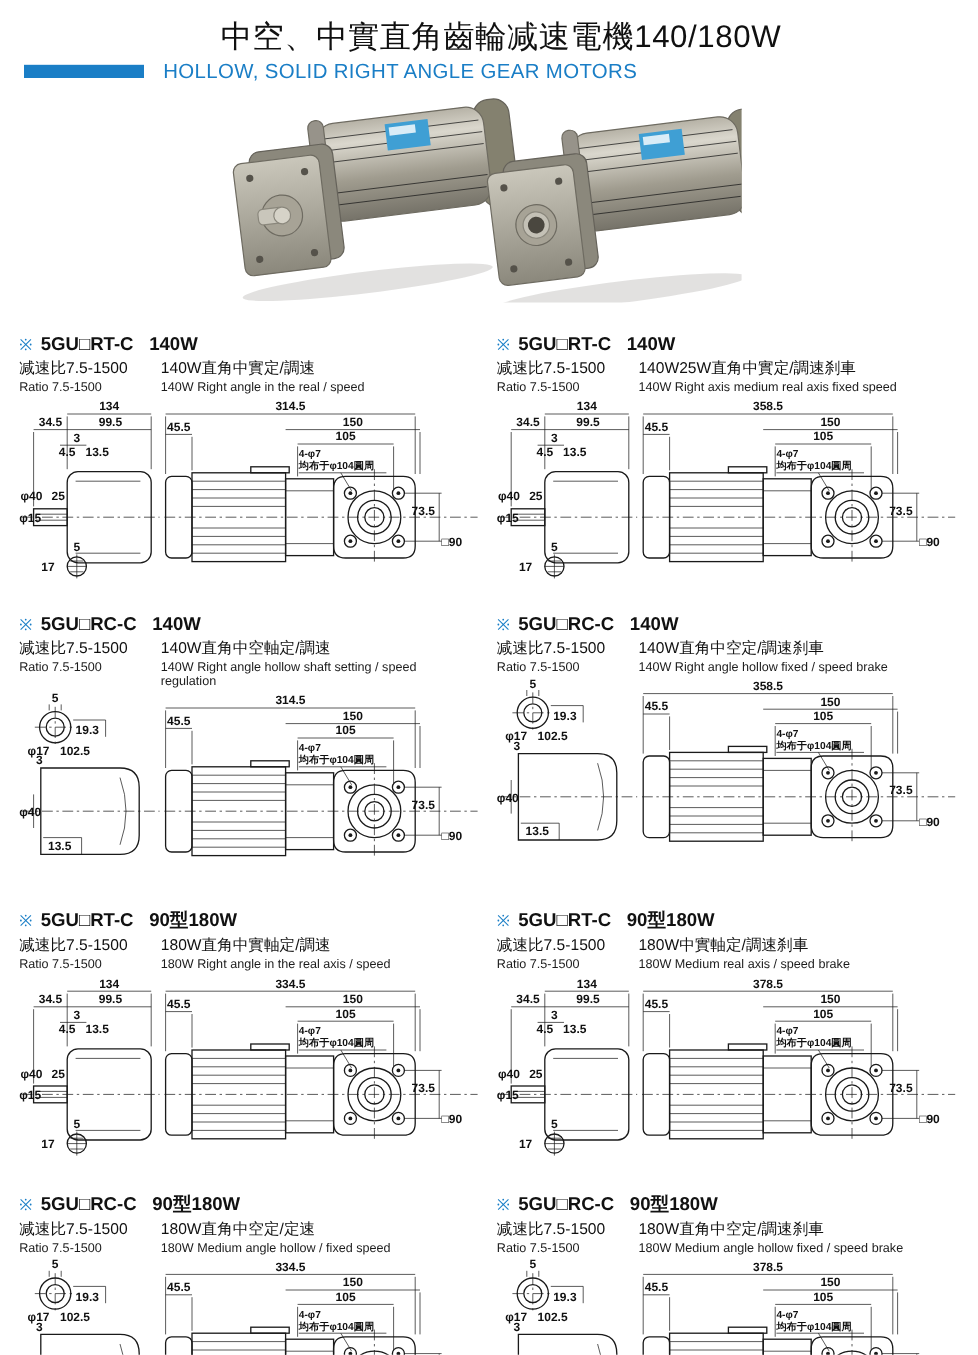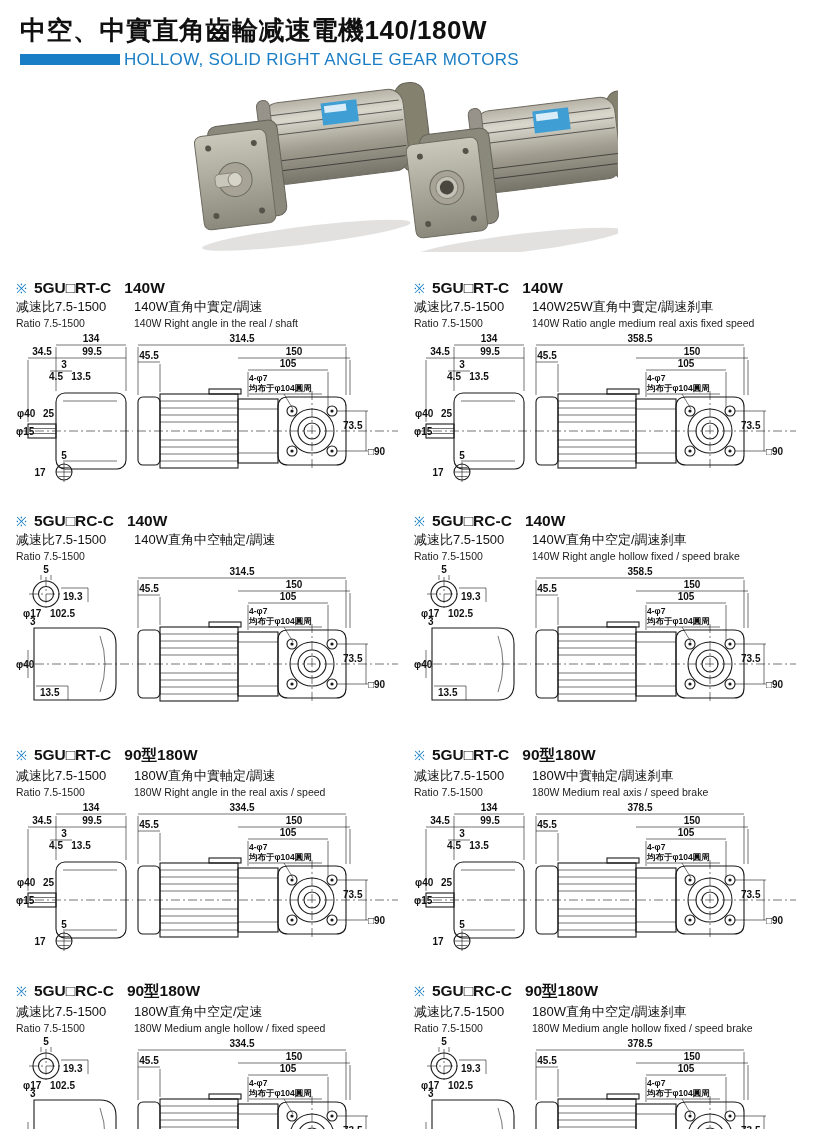--- a/index.html
+++ b/index.html
@@ -1,22 +1,22 @@
 <!DOCTYPE html>
 <html><head>
 <meta charset="utf-8">
 <style>
   html,body{margin:0;padding:0;}
   body{
     width:815px;height:1129px;overflow:hidden;background:#fff;color:#111;
     font-family:"Liberation Sans",sans-serif;position:relative;
   }
   .header{padding:16px 0 0 20px;}
-  .title{font-size:26px;font-weight:700;letter-spacing:.5px;color:#101010;line-height:1.1;}
-  .sub{display:flex;align-items:center;gap:4px;margin-top:5px;}
+  .title{font-size:26px;font-weight:400;letter-spacing:.5px;color:#101010;line-height:1.1;text-align:center;}
+  .sub{display:flex;align-items:center;gap:16px;margin-top:5px;}
   .bar{width:100px;height:11px;background:#1a7ec6;}
   .subtitle{color:#1a7ec6;font-size:17px;font-weight:500;letter-spacing:.3px;}
   .photos{height:182px;margin:0 0 4px 178px;}
   .grid{display:grid;grid-template-columns:398px 397px;padding-left:16px;}
   .section{margin-bottom:6px;}
   .sec-head{font-size:15.5px;font-weight:700;display:flex;align-items:baseline;gap:7px;}
   .star{color:#1a7ec6;font-size:13px;font-weight:400;}
   .watt{margin-left:6px;margin-top:23px;}
   .spec-cn{font-size:13px;display:flex;margin-top:1px;}
   .spec-cn .ratio{width:118px;flex:none;}
@@ -105,21 +105,21 @@
       <span class="star">※</span>
       <span>5GU□RT-C</span>
       <span class="watt">140W</span>
     </div>
     <div class="spec-cn">
       <span class="ratio">减速比7.5-1500</span>
       <span class="desc">140W直角中實定/調速</span>
     </div>
     <div class="spec-en">
       <span class="ratio">Ratio 7.5-1500</span>
-      <span class="desc">140W Right angle in the real / shaft</span>
+      <span class="desc">140W Right angle in the real / speed</span>
     </div>
     <div>
 <svg class="drawing" viewBox="0 0 385 152" width="385" height="152">
   <g>
     <line class="cl" x1="2" y1="100" x2="117" y2="100"></line>
     <line class="cl" x1="121" y1="100" x2="382" y2="100"></line>
 
     <rect class="s" x="12" y="93" width="28" height="14"></rect>
     <line class="thin" x1="14" y1="97.5" x2="40" y2="97.5"></line>
     <line class="thin" x1="14" y1="102.5" x2="40" y2="102.5"></line>
@@ -204,21 +204,21 @@
       <span class="star">※</span>
       <span>5GU□RT-C</span>
       <span class="watt">140W</span>
     </div>
     <div class="spec-cn">
       <span class="ratio">减速比7.5-1500</span>
       <span class="desc">140W25W直角中實定/調速刹車</span>
     </div>
     <div class="spec-en">
       <span class="ratio">Ratio 7.5-1500</span>
-      <span class="desc">140W Ratio angle medium real axis fixed speed</span>
+      <span class="desc">140W Right axis medium real axis fixed speed</span>
     </div>
     <div>
 <svg class="drawing" viewBox="0 0 385 152" width="385" height="152">
   <g>
     <line class="cl" x1="2" y1="100" x2="117" y2="100"></line>
     <line class="cl" x1="121" y1="100" x2="382" y2="100"></line>
 
     <rect class="s" x="12" y="93" width="28" height="14"></rect>
     <line class="thin" x1="14" y1="97.5" x2="40" y2="97.5"></line>
     <line class="thin" x1="14" y1="102.5" x2="40" y2="102.5"></line>
@@ -303,20 +303,21 @@
       <span class="star">※</span>
       <span>5GU□RC-C</span>
       <span class="watt">140W</span>
     </div>
     <div class="spec-cn">
       <span class="ratio">减速比7.5-1500</span>
       <span class="desc">140W直角中空軸定/調速</span>
     </div>
     <div class="spec-en">
       <span class="ratio">Ratio 7.5-1500</span>
+      <span class="desc">140W Right angle hollow shaft setting / speed regulation</span>
     </div>
     <div>
 <svg class="drawing" viewBox="0 0 385 152" width="385" height="152">
   <g>
     <line class="cl" x1="2" y1="100" x2="117" y2="100"></line>
     <line class="cl" x1="121" y1="100" x2="382" y2="100"></line>
 
     <circle class="s" cx="30" cy="30" r="13"></circle>
     <circle class="s" cx="30" cy="30" r="7.5"></circle>
     <line class="cl" x1="13" y1="30" x2="47" y2="30"></line>

